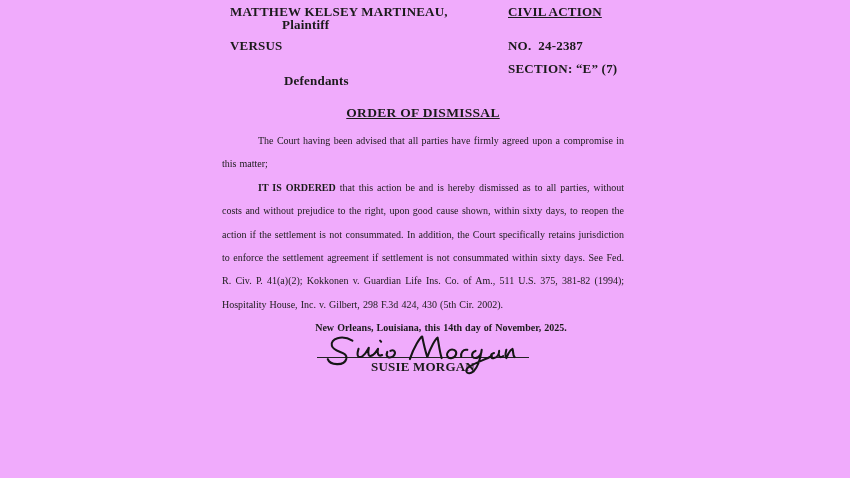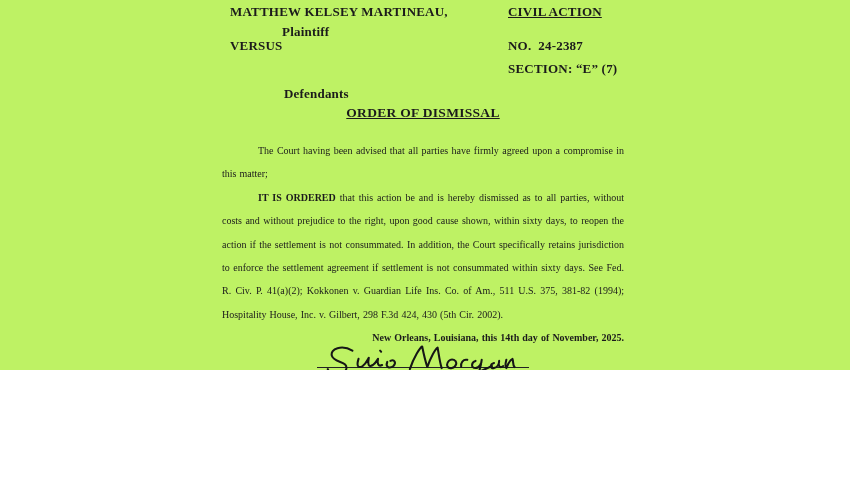--- a/index.html
+++ b/index.html
@@ -3,22 +3,22 @@
 <meta charset="utf-8">
 <style>
   html, body {
     margin: 0;
     padding: 0;
     background: #ffffff;
   }
   .page {
     position: relative;
     width: 850px;
-    height: 370px;
-    background: #bef264;
+    height: 478px;
+    background: #f0abfc;
     overflow: hidden;
     font-family: "Liberation Serif", "DejaVu Serif", serif;
     color: #1b1b1b;
   }
   .doc {
     position: absolute;
     left: 222px;
     top: 3px;
     width: 402px;
   }
@@ -26,49 +26,49 @@
   .caption {
     position: relative;
     height: 86px;
     font-weight: bold;
     font-size: 13px;
     letter-spacing: 0.2px;
     white-space: pre;
   }
   .cap-line { position: absolute; line-height: 13px; }
   .cap-l1 { top: 2px;  left: 8px; }
-  .cap-l2 { top: 22px; left: 60px; font-family: Liberation Serif, serif; }
+  .cap-l2 { top: 15px; left: 60px; font-family: Liberation Serif, serif; }
   .cap-l3 { top: 36px; left: 8px; }
   .cap-l4 { top: 59px; left: 8px; }
-  .cap-l5 { top: 84px; left: 62px; }
+  .cap-l5 { top: 71px; left: 62px; }
   .cap-r1 { top: 2px;  left: 286px; text-decoration: underline; }
   .cap-r2 { top: 36px; left: 286px; text-align: right; }
   .cap-r3 { top: 59px; left: 286px; }
   
   .order-title {
-    margin: 16px 0 18px 0;
+    margin: 16px 0 8px 0;
     text-align: center;
     font-weight: bold;
     font-size: 13.5px;
     letter-spacing: 0.3px;
     text-decoration: underline;
   }
   
   .body-para {
     margin: 0;
     font-size: 10px;
     line-height: 23.4px;
     text-align: justify;
     text-indent: 36px;
     word-spacing: 0.6px;
   }
   .bold   { font-weight: bold; }
   .italic { }
   .dateline {
-    text-align: right;
+    text-align: center;
     font-weight: bold;
   }
   
   .sig-block {
     position: relative;
     margin-top: 17px;
     text-align: center;
   }
   .sig-script-svg {
     position: absolute;

